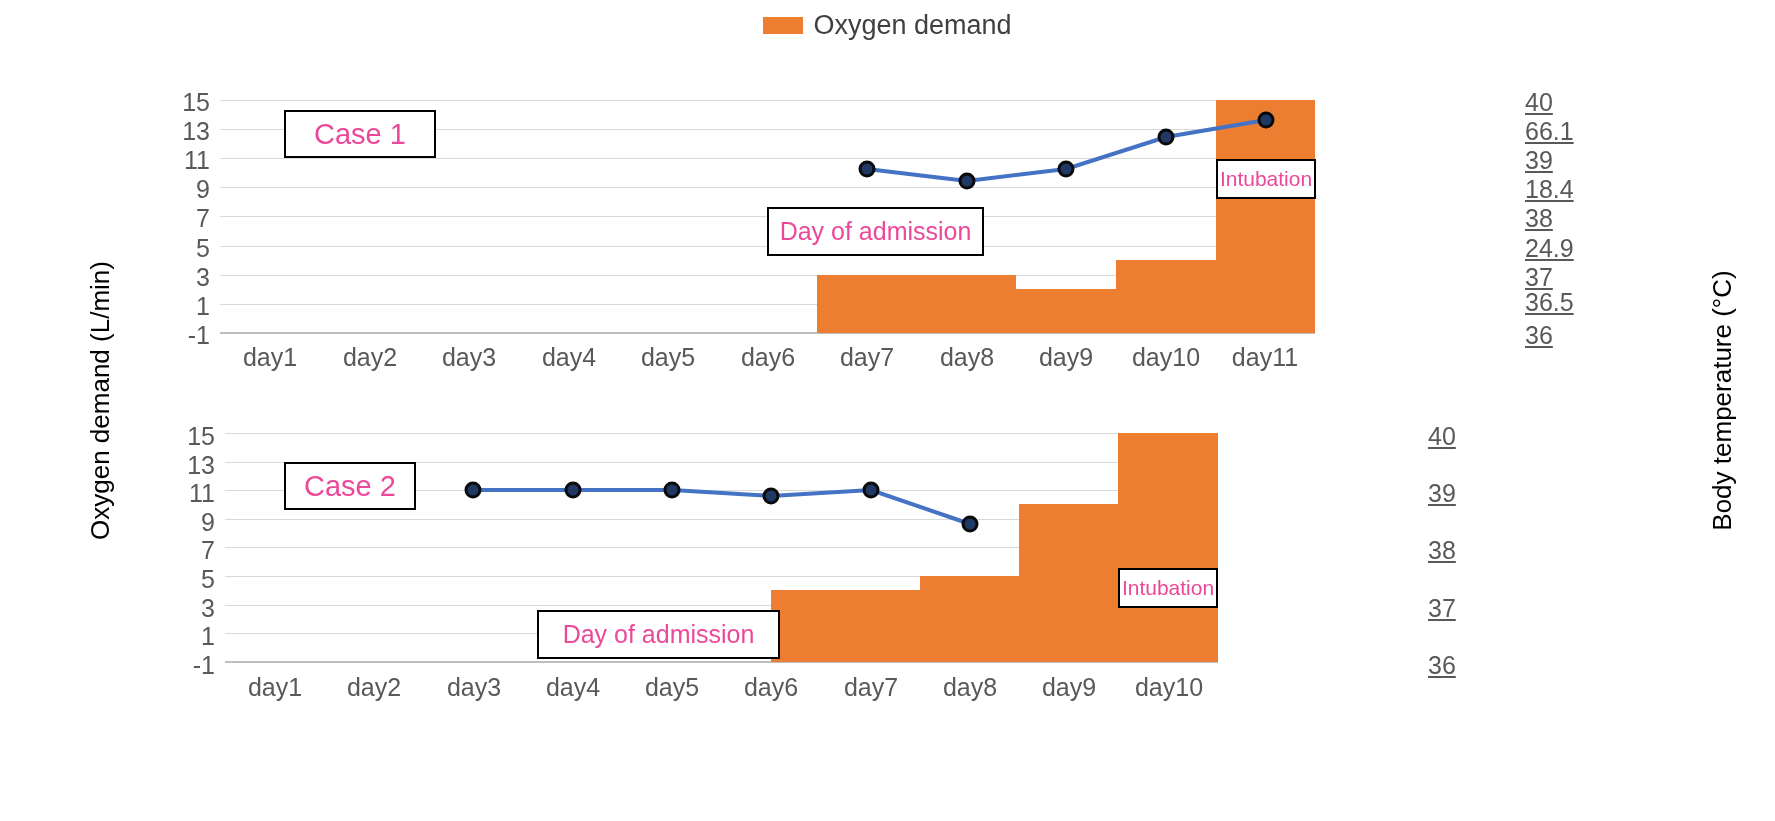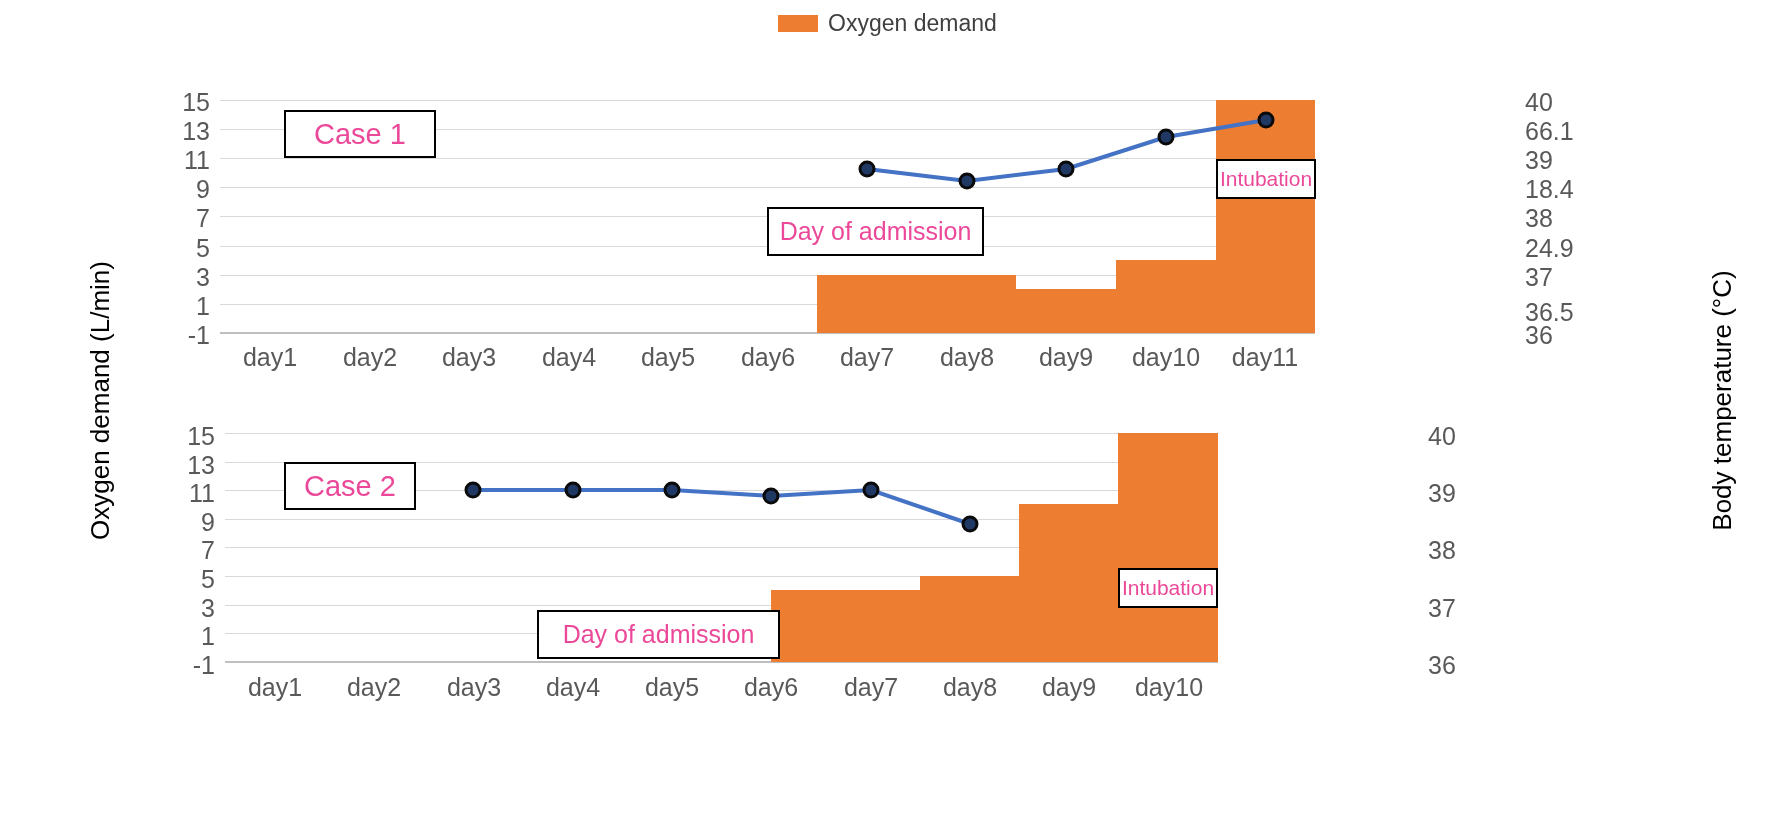--- a/index.html
+++ b/index.html
@@ -27,21 +27,21 @@
   .legend-swatch-line { position: relative; width: 42px; height: 17px; display: block; }
   .legend-swatch-line .lg-line {
     position: absolute; left: 0; top: 7px; width: 42px; height: 4px;
     background: #4472C4;
   }
   .legend-swatch-line .lg-dot {
     position: absolute; left: 15px; top: 3px;
     width: 12px; height: 12px; border-radius: 50%;
     background: #1F3864; border: 2px solid #0a0a0a;
   }
-  .legend-label { font-size: 23px; color: #404040; white-space: nowrap; }
+  .legend-label { font-size: 27px; color: #404040; white-space: nowrap; }
 
   
   .axis-title-left {
     position: absolute;
     left: 78px; top: 230px;
     width: 44px; height: 340px;
     display: flex; align-items: center; justify-content: center;
     font-size: 26px; color: #000;
   }
   .axis-title-left span {
@@ -74,21 +74,21 @@
     background: #BFBFBF;
   }
 
   .ytick-left, .ytick-right {
     position: absolute;
     font-size: 25px; color: #595959;
     white-space: nowrap;
     line-height: 1;
   }
   .ytick-left { text-align: right; }
-  .ytick-right { text-align: right; }
+  .ytick-right { text-align: right; text-decoration: underline; }
 
   .xtick {
     position: absolute;
     font-size: 25px; color: #595959;
     text-align: center; white-space: nowrap; line-height: 1;
   }
 
   .bar {
     position: absolute;
     background: #ED7D31;
@@ -173,21 +173,21 @@
     <div class="ytick-left" style="left:140px; top:294px; width:70px;">1</div>
     <div class="ytick-left" style="left:140px; top:323px; width:70px;">-1</div>
 
     <div class="ytick-right" style="left:1525px; top:90px;">40</div>
     <div class="ytick-right" style="left:1525px; top:119px;">66.1</div>
     <div class="ytick-right" style="left:1525px; top:148px;">39</div>
     <div class="ytick-right" style="left:1525px; top:177px;">18.4</div>
     <div class="ytick-right" style="left:1525px; top:206px;">38</div>
     <div class="ytick-right" style="left:1525px; top:236px;">24.9</div>
     <div class="ytick-right" style="left:1525px; top:265px;">37</div>
-    <div class="ytick-right" style="left:1525px; top:300px;">36.5</div>
+    <div class="ytick-right" style="left:1525px; top:290px;">36.5</div>
     <div class="ytick-right" style="left:1525px; top:323px;">36</div>
 
     <div class="xtick" style="left:220px;  top:345px; width:100px;">day1</div>
     <div class="xtick" style="left:320px;  top:345px; width:100px;">day2</div>
     <div class="xtick" style="left:419px;  top:345px; width:100px;">day3</div>
     <div class="xtick" style="left:519px;  top:345px; width:100px;">day4</div>
     <div class="xtick" style="left:618px;  top:345px; width:100px;">day5</div>
     <div class="xtick" style="left:718px;  top:345px; width:100px;">day6</div>
     <div class="xtick" style="left:817px;  top:345px; width:100px;">day7</div>
     <div class="xtick" style="left:917px;  top:345px; width:100px;">day8</div>

